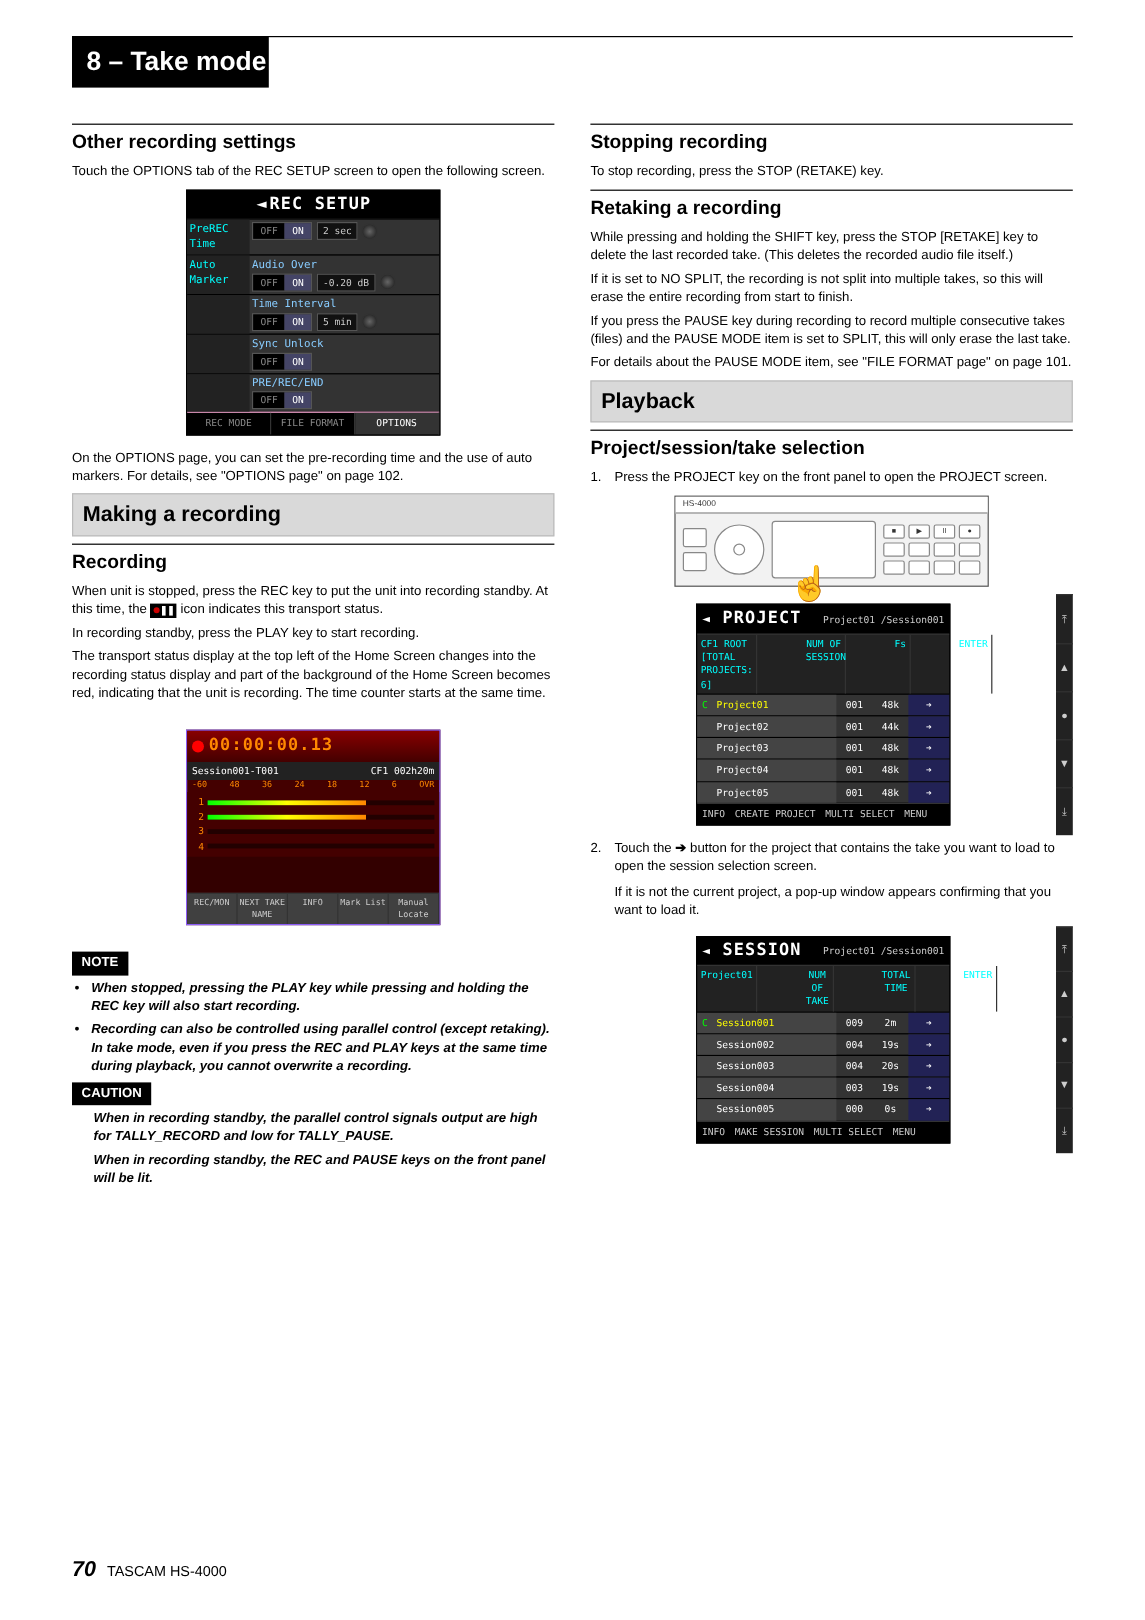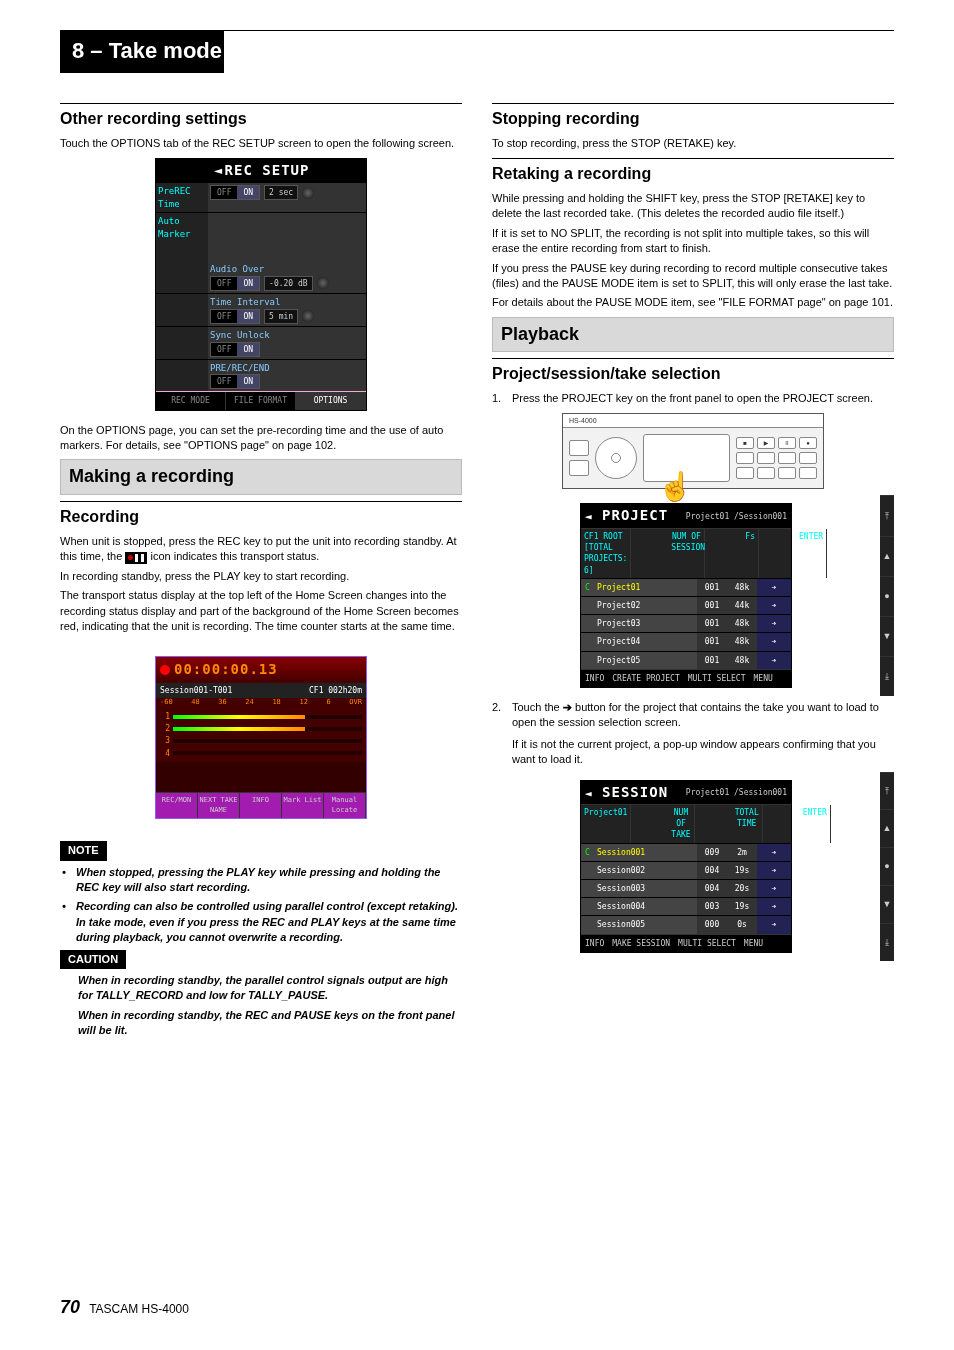--- a/index.html
+++ b/index.html
@@ -226,21 +226,21 @@
   }
   .bar {
     display:flex; align-items:center; gap:3px; margin:1px 0;
   }
   .bar .n { width:10px; text-align:right; color:#f80; }
   .bar .track { flex:1; height:4px; background:#200; position:relative; }
   .bar .track .fill { position:absolute; left:0; top:0; bottom:0; background:linear-gradient(90deg,#0f0,#ff0,#f80); }
   .meter-scale { color:#f80; font-size:7px; padding:0 4px; display:flex; justify-content:space-between; }
   .meter-mid { height:30px; background:#300; }
   .meter-bottom {
-    display:flex; background:#a21caf; border-top:1px solid #333;
+    display:flex; background:#404040; border-top:1px solid #333;
   }
   .meter-bottom span {
     flex:1; text-align:center; font-size:7px; padding:3px 0; color:#ccc; border-right:1px solid #333;
   }
 
   
   .device {
     width: 260px;
     margin: 6px auto;
     border: 1px solid #555;
@@ -346,21 +346,21 @@
         <div id="rec-rows">
             <div class="rec-row">
               <div class="rec-label">PreREC Time</div>
               <div class="rec-body"><span class="toggle">
                   <span class="off">OFF</span>
                   <span class="on">ON</span>
                 </span><span class="valfield">2 sec</span><span class="knob"></span></div>
             </div>
             <div class="rec-row">
               <div class="rec-label">Auto Marker</div>
-              <div class="rec-body"><div style="color: rgb(136, 204, 255); margin-top: 48px;">Audio Over</div><span class="toggle">
+              <div class="rec-body"><div style="color: rgb(136, 204, 255);">Audio Over</div><span class="toggle">
                   <span class="off">OFF</span>
                   <span class="on">ON</span>
                 </span><span class="valfield">-0.20 dB</span><span class="knob"></span></div>
             </div>
             <div class="rec-row">
               <div class="rec-label"></div>
               <div class="rec-body"><div style="color: rgb(136, 204, 255);">Time Interval</div><span class="toggle">
                   <span class="off">OFF</span>
                   <span class="on">ON</span>
                 </span><span class="valfield">5 min</span><span class="knob"></span></div>

